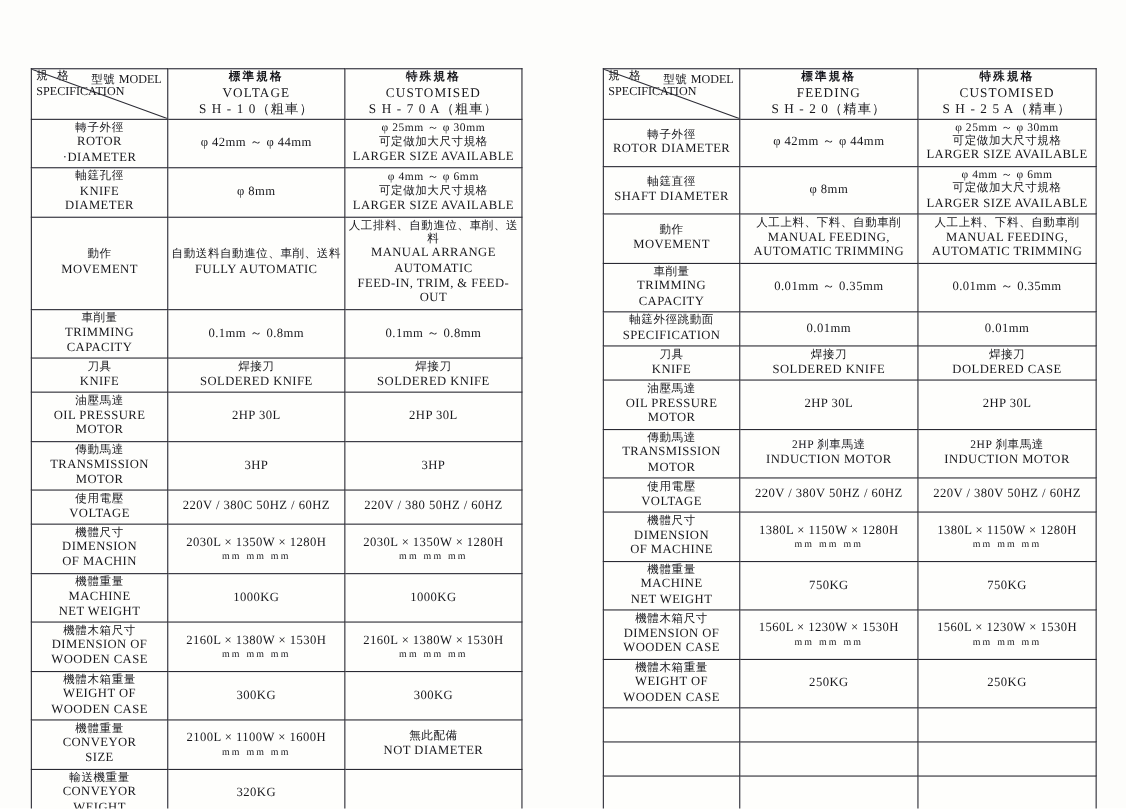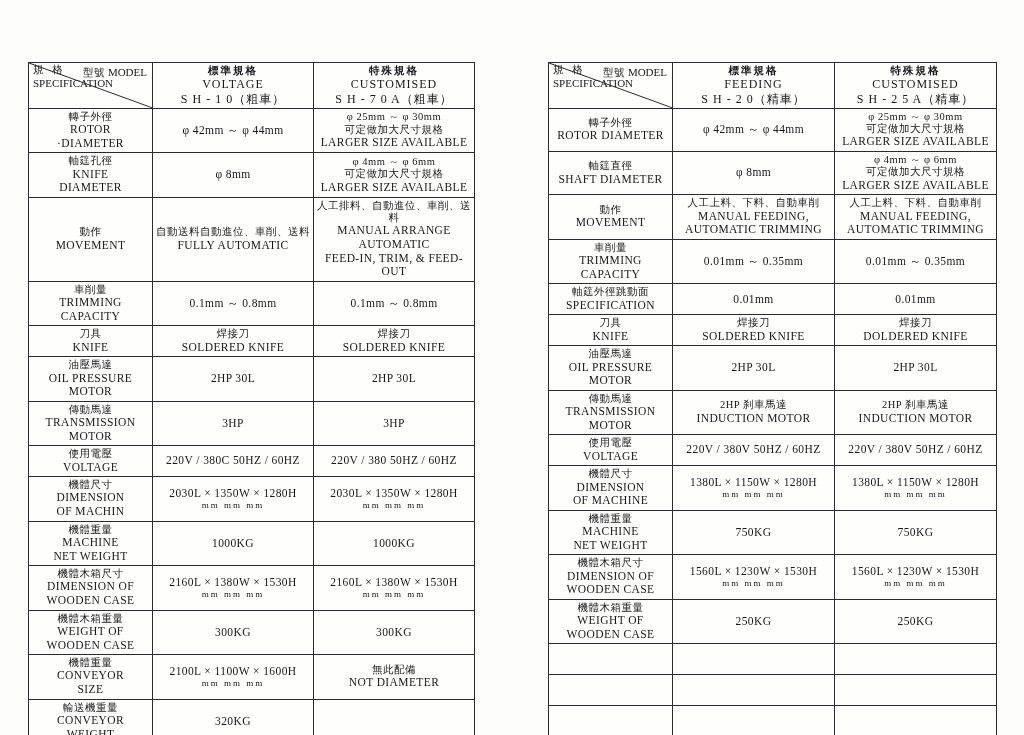--- a/index.html
+++ b/index.html
@@ -442,21 +442,21 @@
           <td>
             <span class="cn">刀具</span>
             <span class="en">KNIFE</span>
           </td>
           <td>
             <span class="cn">焊接刀</span>
             <span class="en">SOLDERED KNIFE</span>
           </td>
           <td>
             <span class="cn">焊接刀</span>
-            <span class="en">DOLDERED KNIFE</span>
+            <span class="en">DOLDERED CASE</span>
           </td>
         </tr>
         <tr class="">
           <td>
             <span class="cn">油壓馬達</span>
             <span class="en">OIL PRESSURE</span>
             <span class="en">MOTOR</span>
           </td>
           <td>
             <span class="en">2HP   30L</span>

